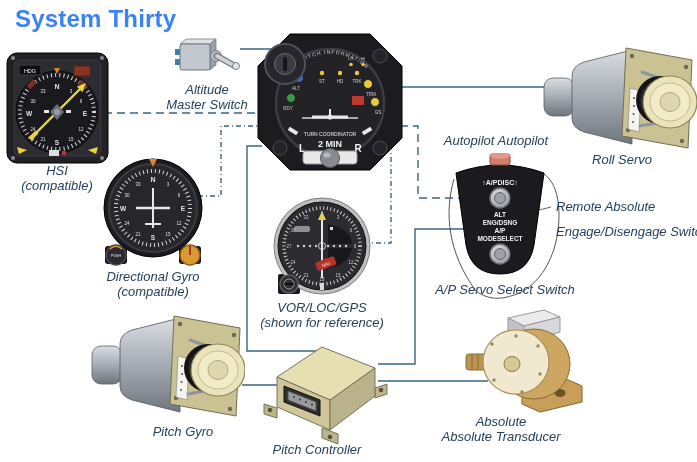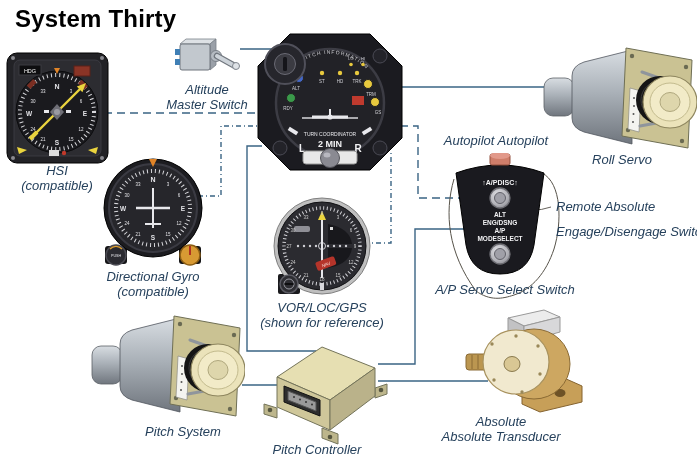--- a/index.html
+++ b/index.html
@@ -1,20 +1,20 @@
 <!DOCTYPE html>
 <html><head>
 <meta charset="utf-8">
 <style>
   html,body{margin:0;padding:0;background:#fff;}
   .stage{position:relative;width:697px;height:462px;background:#ffffff;overflow:hidden;
          font-family:"Liberation Sans",sans-serif;}
   .abs{position:absolute;}
   .title{position:absolute;left:15px;top:5px;font:bold 24px "Liberation Sans",sans-serif;
-         color:#000000;letter-spacing:.2px;}
+         color:#3b82f6;letter-spacing:.2px;}
   .lbl{position:absolute;font:italic 13px "Liberation Sans",sans-serif;color:#26415c;white-space:nowrap;}
   .ctr{transform:translateX(-50%);}
   svg{display:block;}
   svg text{font-family:"Liberation Sans",sans-serif;}
 </style>
 </head>
 <body>
 
 <div class="stage">
 
@@ -350,21 +350,21 @@
         <circle cx="93" cy="86" r="1"></circle>
       </g>
     <line x1="102" y1="36" x2="136" y2="48" stroke="#8f959c" stroke-width="3" stroke-linecap="round"></line>
     <line x1="100" y1="90" x2="133" y2="84" stroke="#8f959c" stroke-width="3" stroke-linecap="round"></line>
     <circle cx="120" cy="64" r="24" fill="#141414"></circle>
     <circle cx="120" cy="64" r="19" fill="none" stroke="#3a3a3a"></circle>
     <ellipse cx="130" cy="66" rx="27" ry="26" fill="#ebe3ba" stroke="#8e865f" stroke-width="1.2"></ellipse>
     <ellipse cx="130" cy="66" rx="20" ry="19" fill="#f2ebc8" stroke="#c3bb8e"></ellipse>
     <ellipse cx="130" cy="66" rx="10" ry="9.5" fill="#ded6ac" stroke="#b0a87e"></ellipse>
   </svg>
-  <div class="lbl ctr" style="left:183px;top:424px">Pitch System</div>
+  <div class="lbl ctr" style="left:183px;top:424px">Pitch Gyro</div>
 
   <svg class="abs" style="left:256px;top:338px" width="134" height="110" viewBox="0 0 134 110">
     <polygon points="8,66 21,70 21,80 8,76" fill="#bdb68c" stroke="#74745a"></polygon>
     <circle cx="14" cy="72" r="2.3" fill="#55553f"></circle>
     <polygon points="119,50 131,46 131,56 119,60" fill="#bdb68c" stroke="#74745a"></polygon>
     <circle cx="125" cy="52" r="2.3" fill="#55553f"></circle>
     <polygon points="66,90 82,96 82,106 66,100" fill="#bdb68c" stroke="#74745a"></polygon>
     <circle cx="74" cy="99" r="2.3" fill="#55553f"></circle>
     <polygon points="21,39 66,9 119,30 74,62" fill="#e6dfb2" stroke="#74745a"></polygon>
     <polygon points="21,39 74,62 74,92 21,69" fill="#cfc79a" stroke="#74745a"></polygon>

